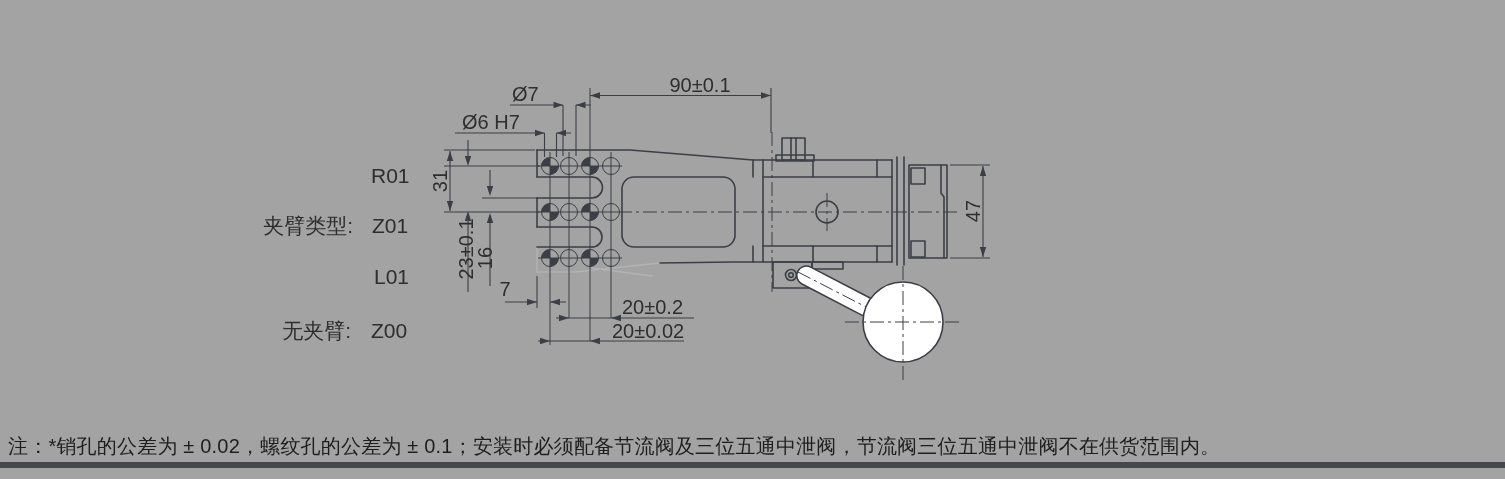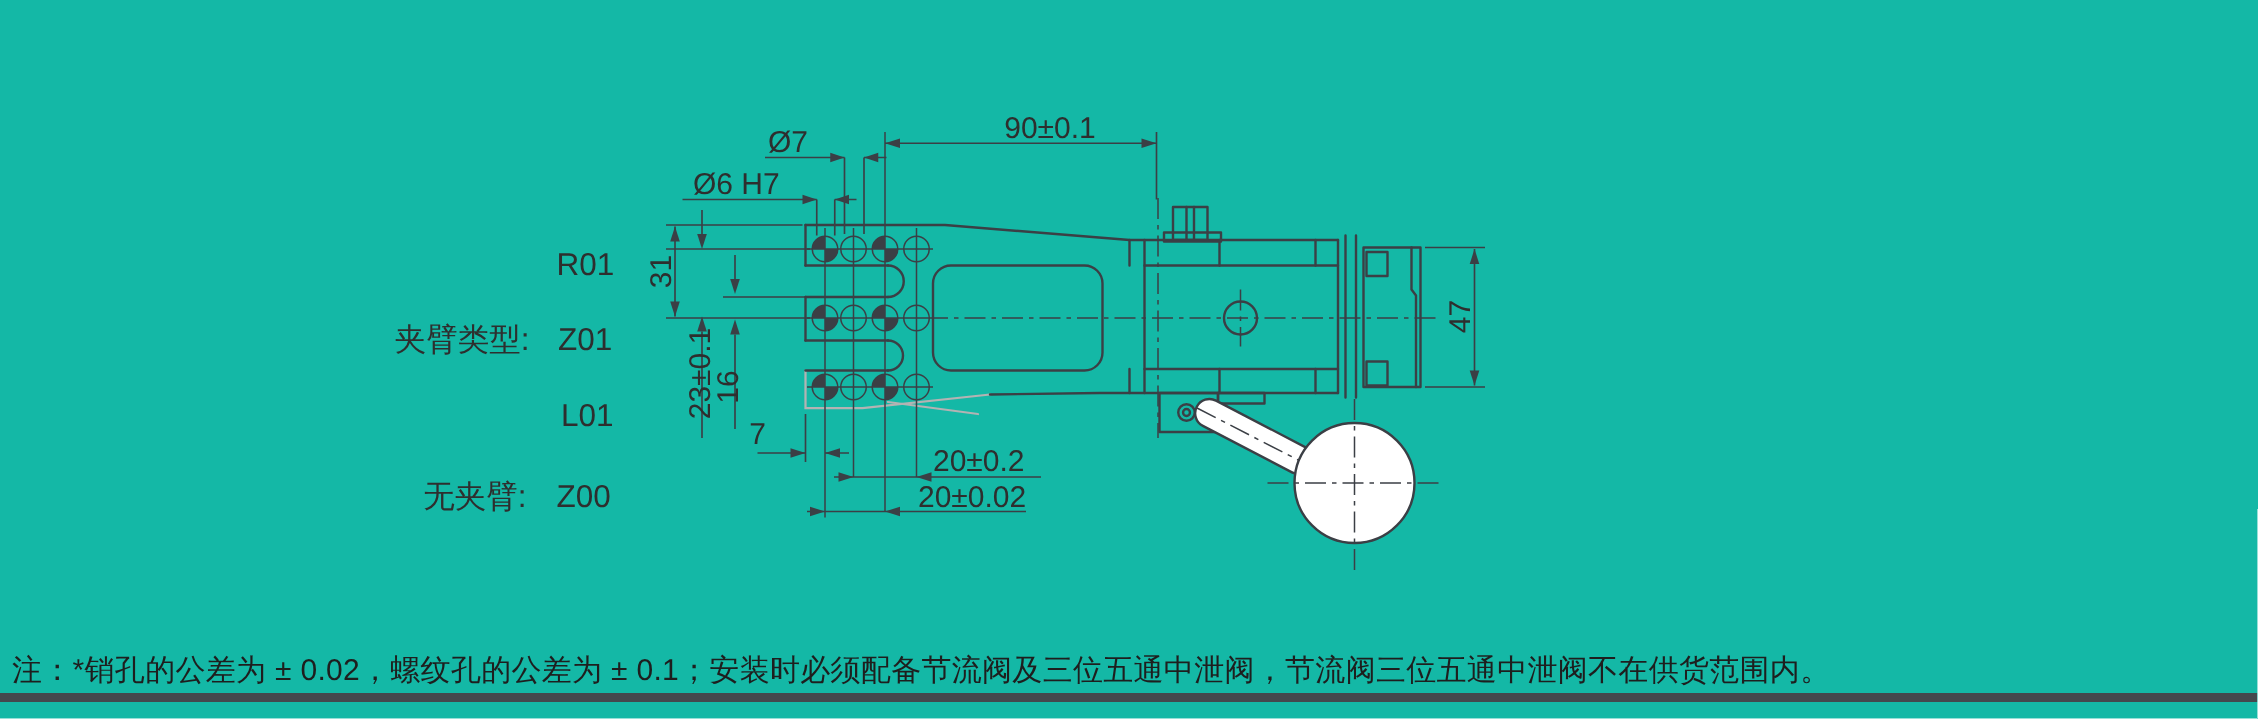--- a/index.html
+++ b/index.html
@@ -1,16 +1,16 @@
 <!DOCTYPE html>
 <html><head>
 <meta charset="utf-8">
 <style>
   html,body{margin:0;padding:0;background:#ffffff;}
-  .page{position:relative;width:1505px;height:479px;background:#14b8a6;overflow:hidden;
+  .page{position:relative;width:1505px;height:479px;background:#a3a3a3;overflow:hidden;
         font-family:"Liberation Sans",sans-serif;}
   .drawing-svg{position:absolute;left:0;top:0;}
   .note{position:absolute;left:8px;top:433px;font-size:20px;color:#1e1e1e;
         letter-spacing:0.2px;white-space:nowrap;}
   .footer-bar{position:absolute;left:0;top:462px;width:1505px;height:6px;background:#44484d;}
   svg text{fill:#2e2e2e;font-family:"Liberation Sans",sans-serif;font-size:20px;}
   svg text.cjk{font-size:21px;}
   .outline{stroke:#3b3f45;stroke-width:1.6;fill:none;stroke-linejoin:round;stroke-linecap:round;}
   .outline-f{stroke:#3b3f45;stroke-width:1.6;fill:#ffffff;stroke-linejoin:round;}
   .dim{stroke:#3b3f45;stroke-width:1.1;fill:none;stroke-linecap:butt;}

